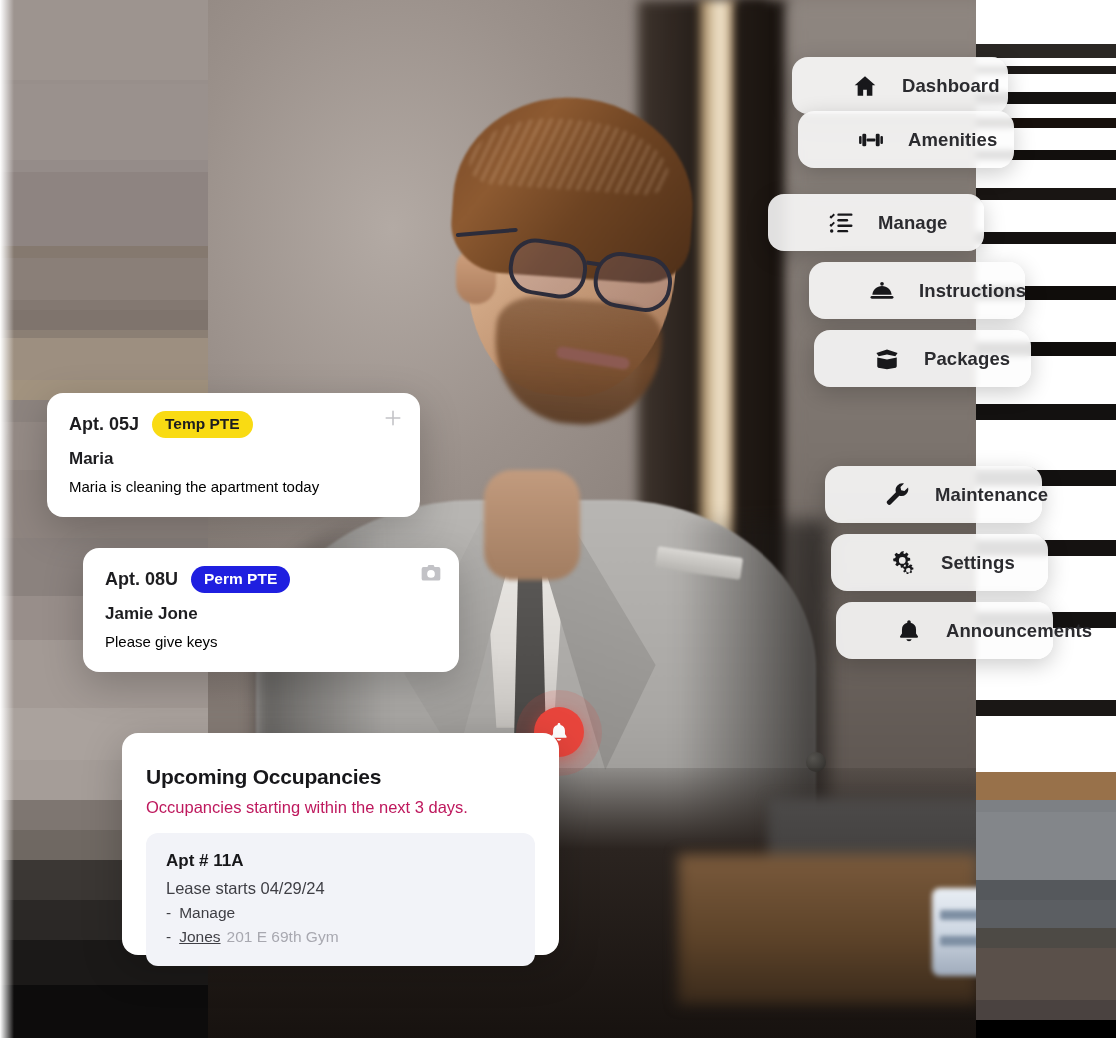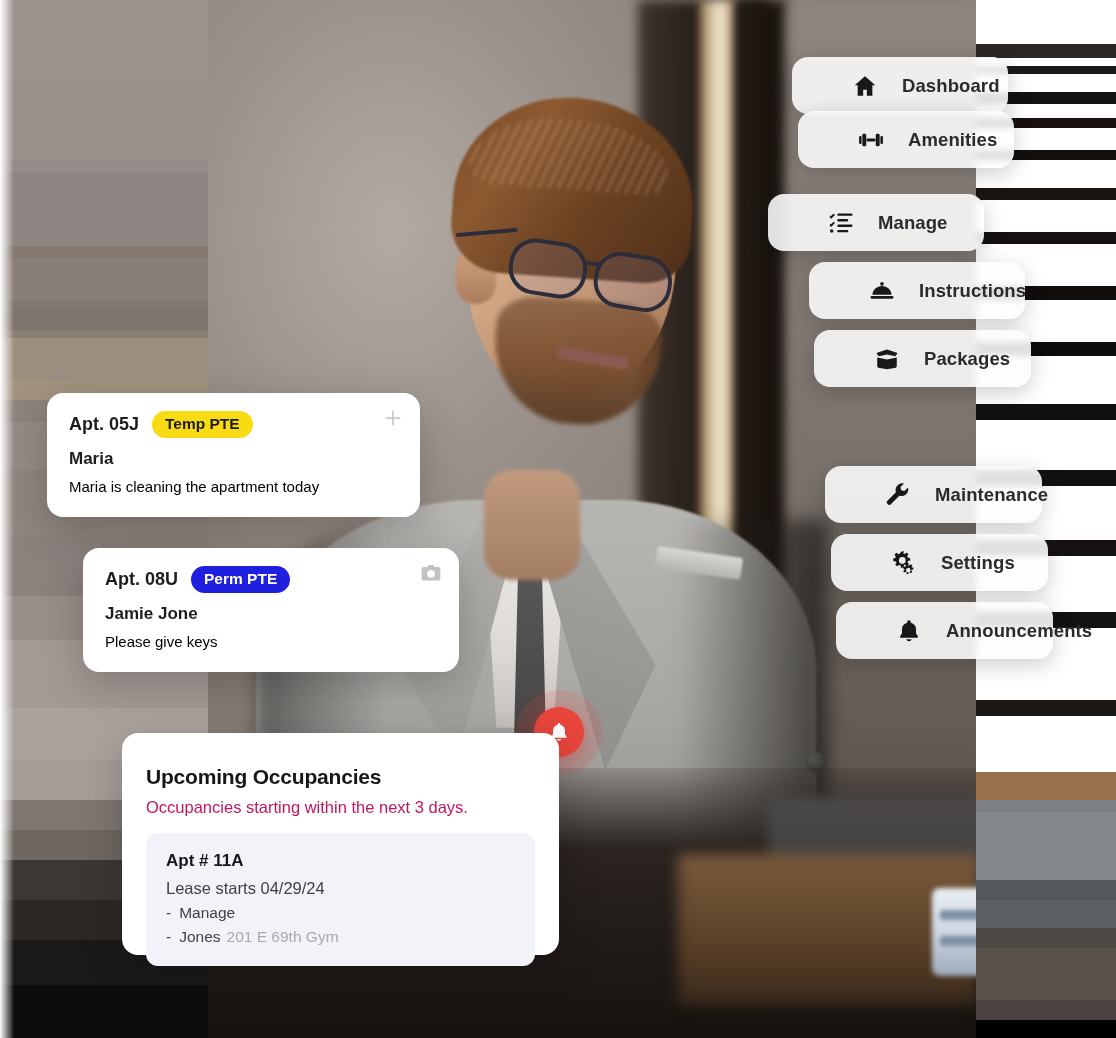--- a/index.html
+++ b/index.html
@@ -568,19 +568,19 @@
 
   <div class="card" id="occ-card" style="left: 122px; top: 733px; width: 437px; height: 222px;">
     <div style="padding:32px 24px 24px;">
       <div class="occ-title">Upcoming Occupancies</div>
       <div class="occ-sub">Occupancies starting within the next 3 days.</div>
       <div class="occ-panel">
         <div class="occ-apt">Apt # 11A</div>
         <div class="occ-lease">Lease starts 04/29/24</div>
         <div id="occ-tenants">
             <div class="occ-li"><span>-</span><span style="margin-left: 8px;">Manage</span><span class="muted"></span></div>
-            <div class="occ-li"><span>-</span><span style="margin-left: 8px;">Jones</span><span class="muted">201 E 69th Gym</span></div>
+            <div class="occ-li"><span>-</span><span style="margin-left: 8px; text-decoration: underline;">Jones</span><span class="muted">201 E 69th Gym</span></div>
           </div>
       </div>
     </div>
   </div>
 
 </div>
 
 </body></html>

